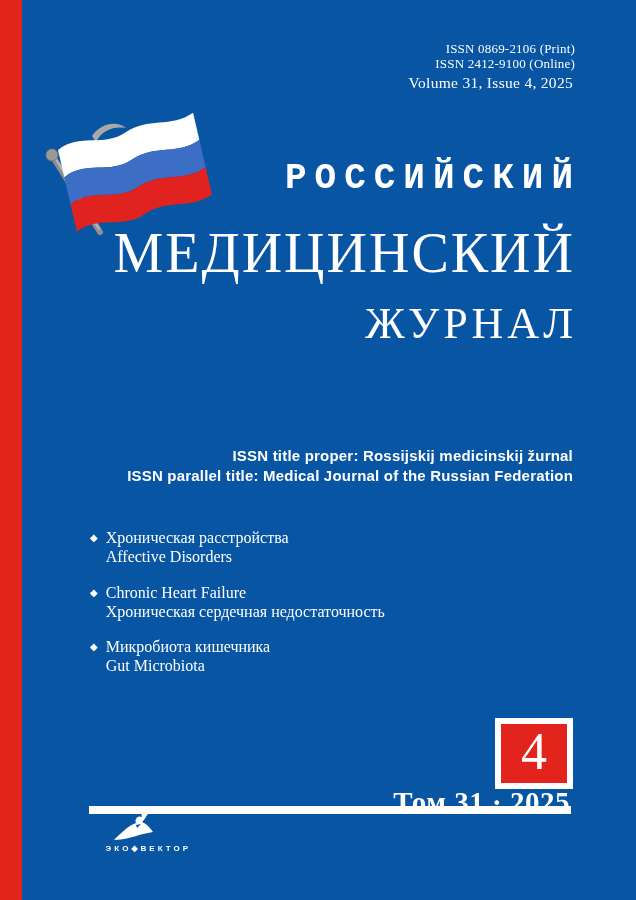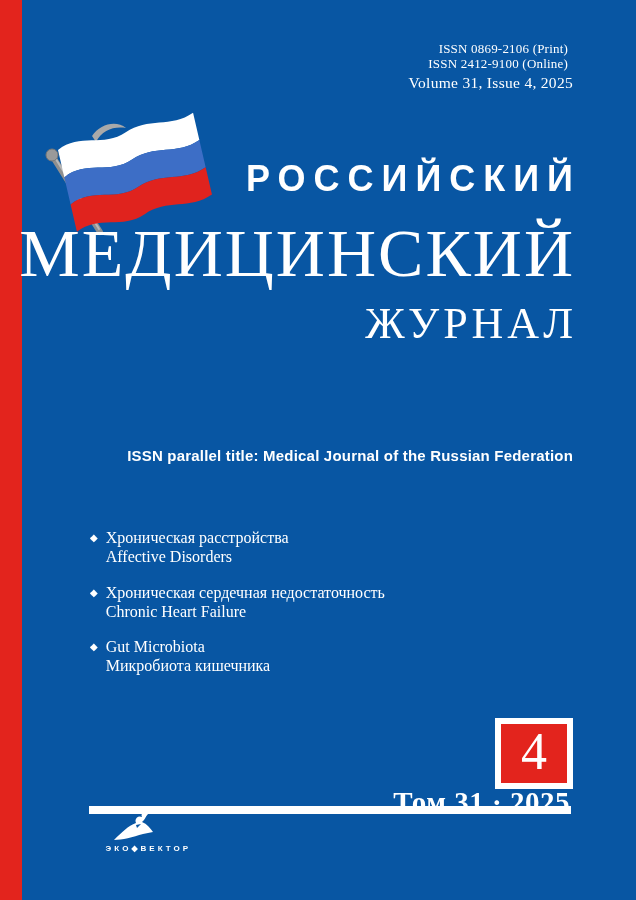--- a/index.html
+++ b/index.html
@@ -4,34 +4,34 @@
 <style>
   html,body{margin:0;padding:0;background:#2b2b2b;}
   .page{
     position:relative; width:636px; height:900px; overflow:hidden;
     background:#0856a3; color:#fff;
     font-family:"Liberation Serif", serif;
   }
   .spine{position:absolute;left:0;top:0;width:22px;height:900px;background:#e3241d;}
 
   
-  .issn-block{position:absolute;top:41px;right:68px;text-align:right;
+  .issn-block{position:absolute;top:41px;right:61px;text-align:right;
     font-size:13px;line-height:15px;letter-spacing:.2px;}
   .volume-line{position:absolute;top:74px;right:63px;text-align:right;
     font-size:15.5px;font-weight:normal;letter-spacing:.3px;}
 
   
   .flag{position:absolute;left:34px;top:104px;width:200px;height:150px;}
 
   
   .t-ru1{position:absolute;top:161px;right:63px;margin-right:-8px;
-    font-family:Liberation Sans, sans-serif;font-weight:700;
+    font-family:Liberation Mono, monospace;font-weight:700;
     font-size:36px;line-height:36px;letter-spacing:8px;white-space:nowrap;}
   .t-ru2{position:absolute;top:224px;right:63px;margin-right:-2px;
-    font-size:68px;line-height:58px;letter-spacing:2px;white-space:nowrap;}
+    font-size:56px;line-height:58px;letter-spacing:2px;white-space:nowrap;}
   .t-ru3{position:absolute;top:295px;right:63px;margin-right:-4px;
     font-size:44px;line-height:58px;letter-spacing:4px;white-space:nowrap;}
   .t-en{position:absolute;top:381px;right:63px;margin-right:-1px;
     font-size:47px;line-height:50px;letter-spacing:1px;white-space:nowrap;}
   .t-sub{position:absolute;top:446px;right:63px;text-align:right;
     font-family:"Liberation Sans",sans-serif;font-weight:700;
     font-size:15px;line-height:20px;letter-spacing:.2px;}
 
   
   .topic{position:absolute;left:90px;display:flex;align-items:flex-start;
@@ -82,42 +82,43 @@
       <path d="M0,28 C25,16 45,36 70,26 C95,16 115,32 140,22 L140,50 C115,60 95,44 70,54 C45,64 25,44 0,56 Z" fill="#3d6ec6"></path>
       <path d="M0,56 C25,44 45,64 70,54 C95,44 115,60 140,50 L140,78 C115,88 95,72 70,82 C45,92 25,72 0,84 Z" fill="#e0231e"></path>
     </g>
   </svg>
 
   <div class="t-ru1">РОССИЙСКИЙ</div>
   <div class="t-ru2">МЕДИЦИНСКИЙ</div>
   <div class="t-ru3">ЖУРНАЛ</div>
 
   <div class="t-sub">
+    <div>ISSN title proper: Rossijskij medicinskij žurnal</div>
     <div>ISSN parallel title: Medical Journal of the Russian Federation</div>
   </div>
 
   <div class="topic t1">
     <span class="bullet">◆</span>
     <div>
       <div>Хроническая расстройства</div>
       <div>Affective Disorders</div>
     </div>
   </div>
   <div class="topic t2">
     <span class="bullet">◆</span>
     <div>
+      <div>Chronic Heart Failure</div>
       <div>Хроническая сердечная недостаточность</div>
-      <div>Chronic Heart Failure</div>
     </div>
   </div>
   <div class="topic t3">
     <span class="bullet">◆</span>
     <div>
+      <div>Микробиота кишечника</div>
       <div>Gut Microbiota</div>
-      <div>Микробиота кишечника</div>
     </div>
   </div>
 
   <div class="issue-box">
     <div class="inner">
       <span class="num">4</span>
     </div>
   </div>
 
   <div class="rule"></div>

